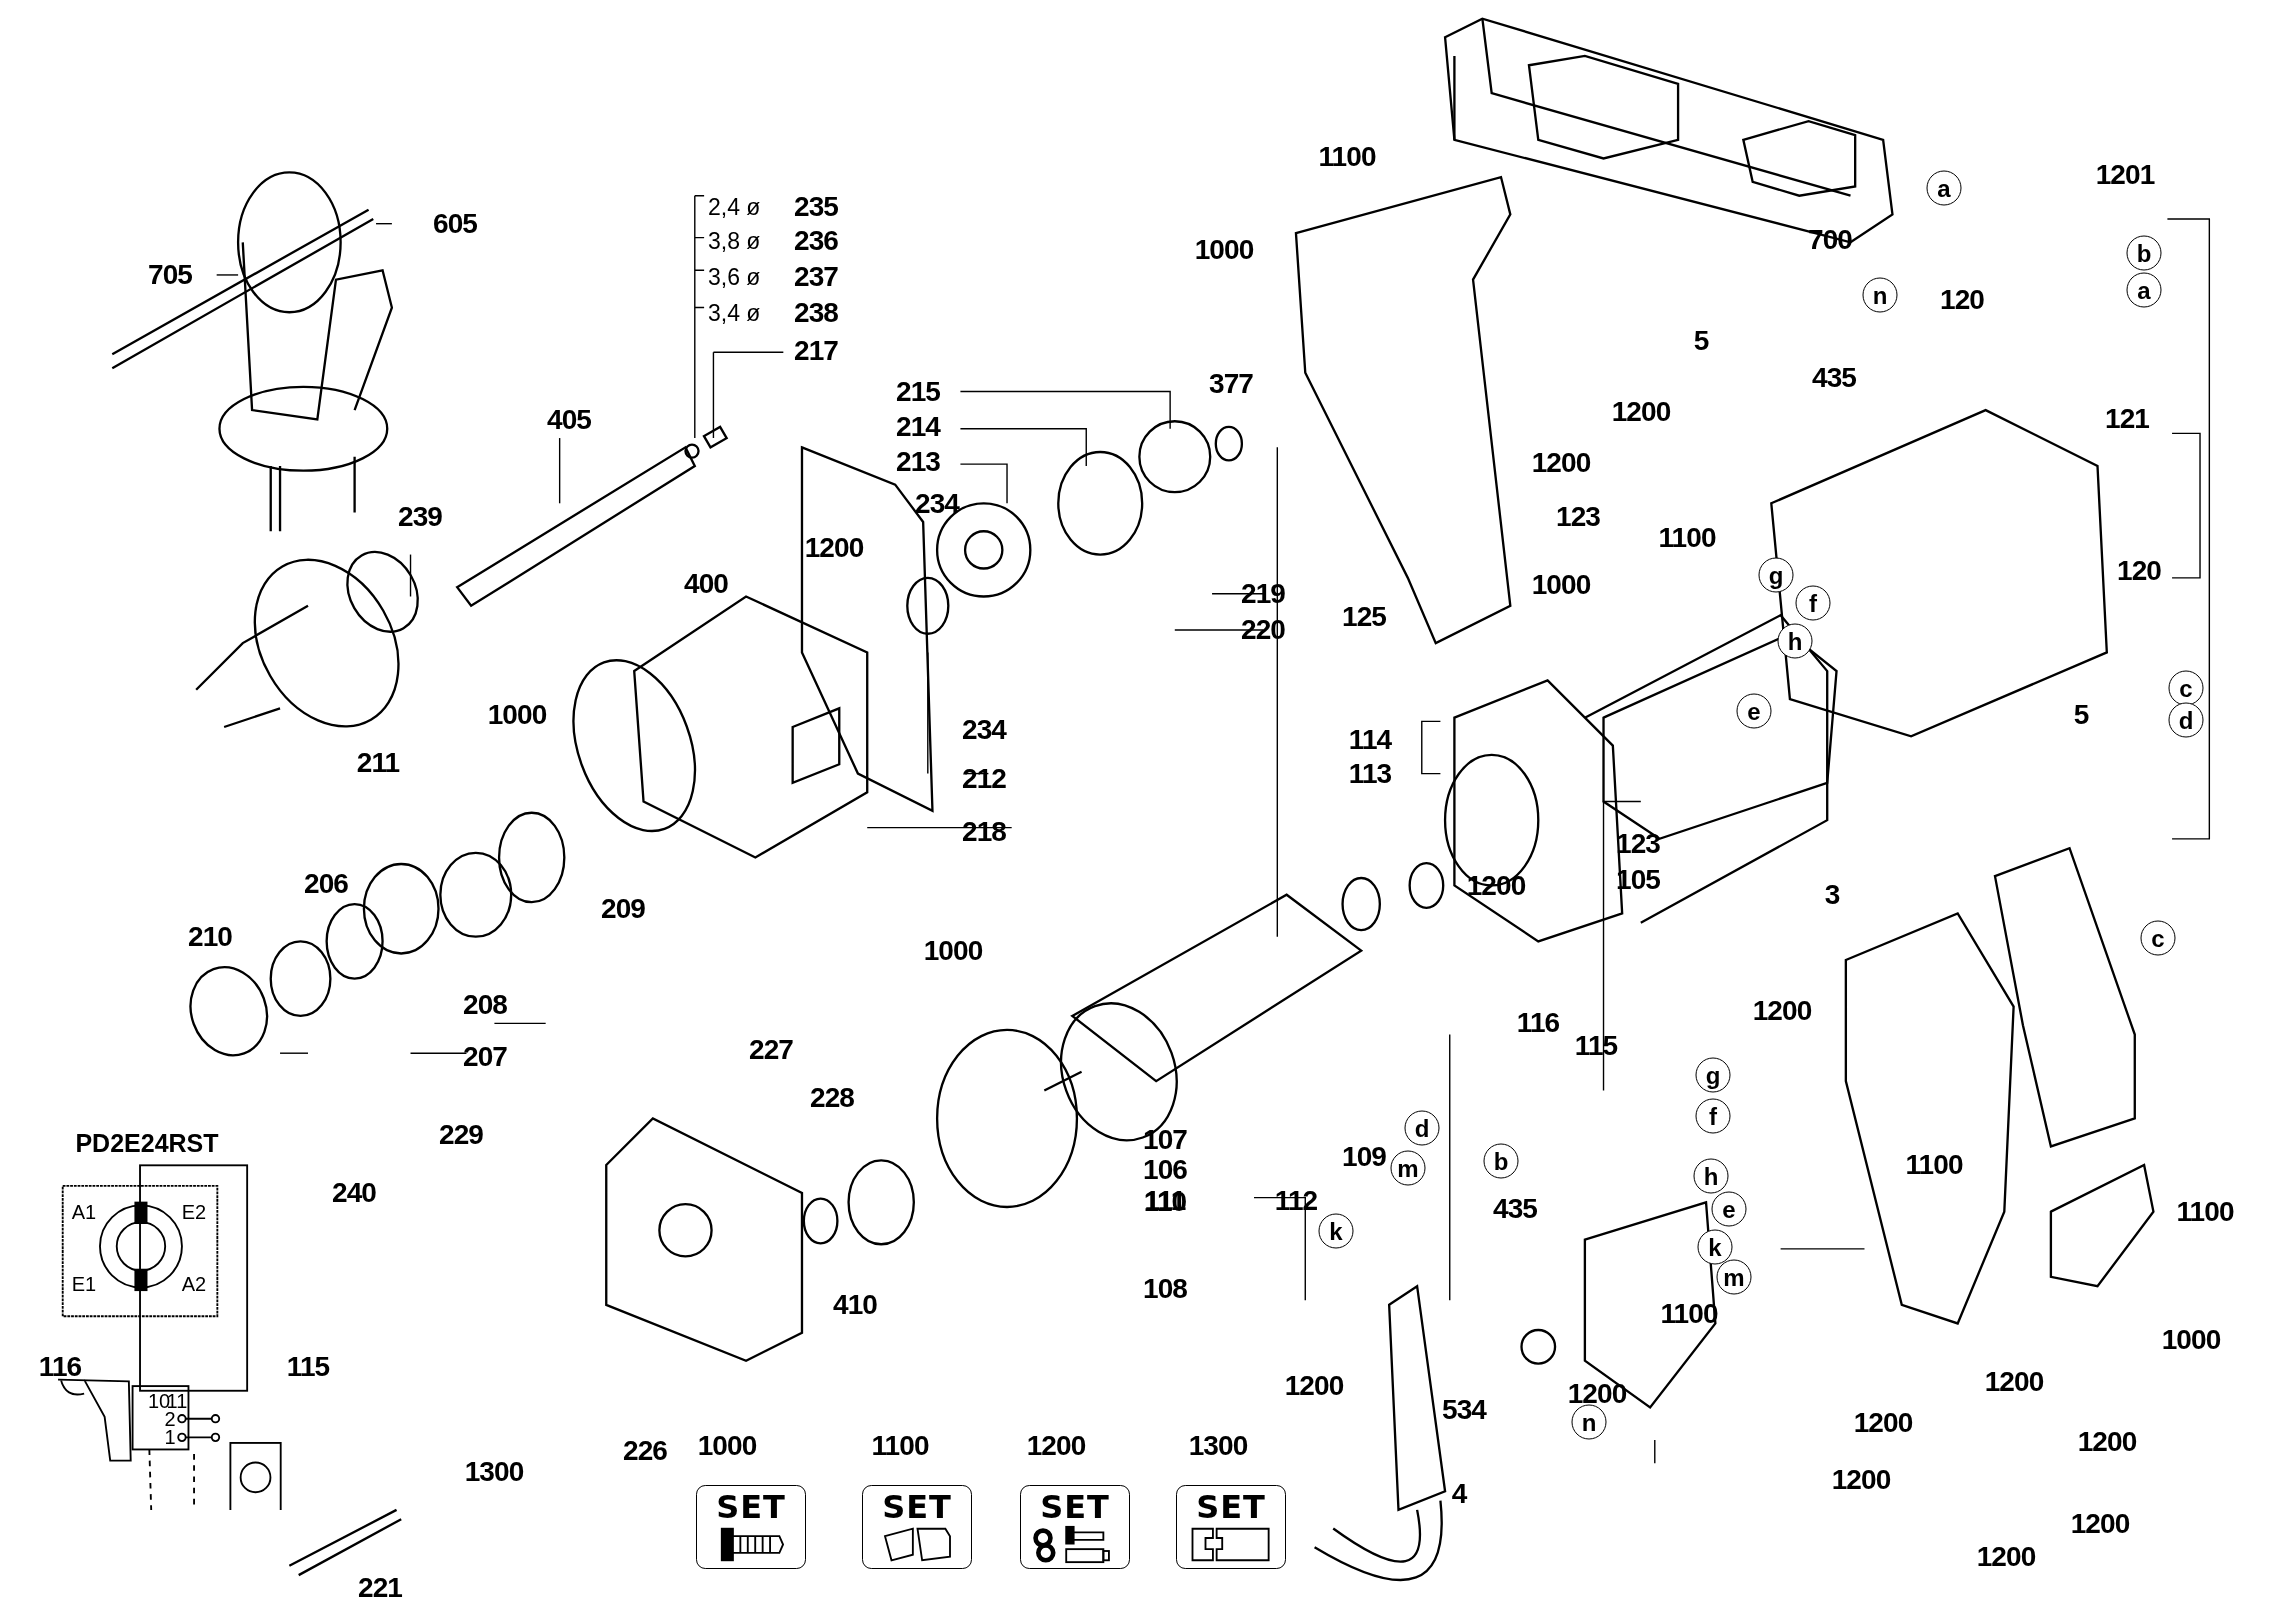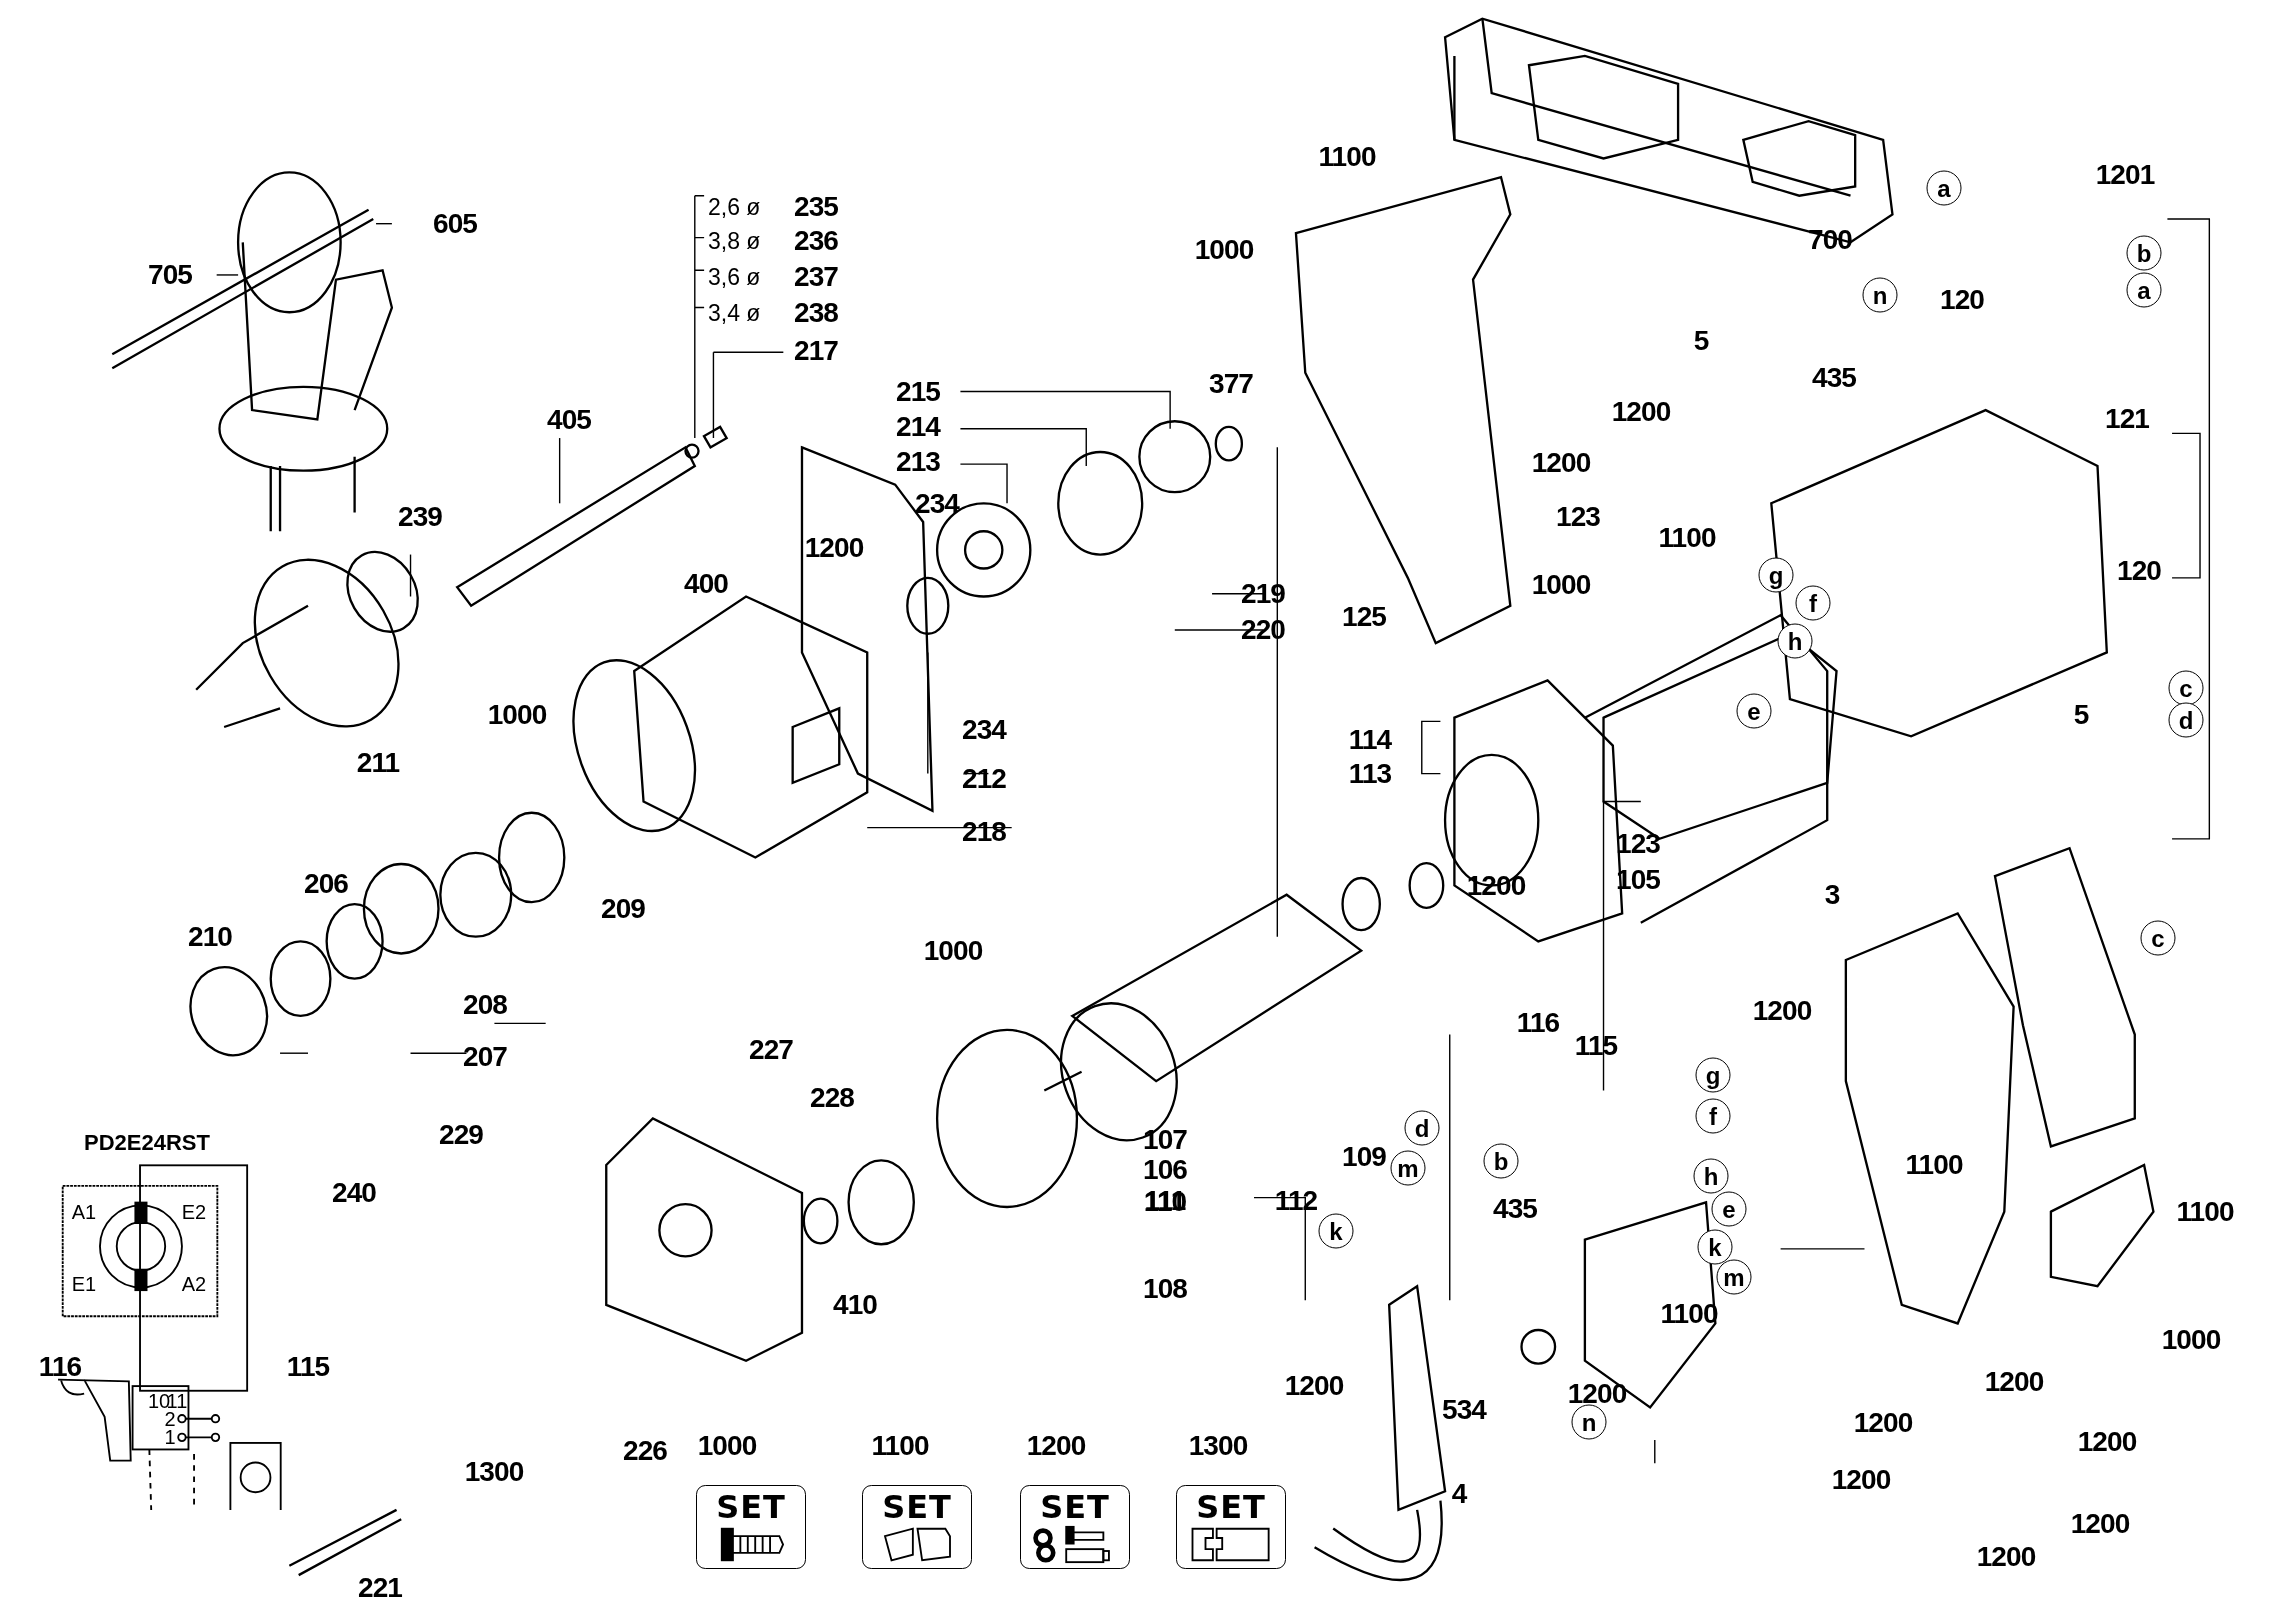--- a/index.html
+++ b/index.html
@@ -1,21 +1,21 @@
 <!DOCTYPE html>
 <html style="font-size:15px"><head>
 <meta charset="utf-8">
 <style>
   html,body{margin:0;padding:0;background:#fff;}
   #canvas{position:relative;width:2289px;height:1618px;background:#fff;overflow:hidden;font-family:"Liberation Sans","DejaVu Sans",sans-serif;color:#000;}
   #art{position:absolute;left:0;top:0;width:2289px;height:1618px;}
   .lbl{position:absolute;font-weight:bold;font-size:28px;line-height:1;letter-spacing:-0.9px;white-space:nowrap;transform:translate(-50%,-50%);}
   .dia{position:absolute;font-size:23px;line-height:1;white-space:nowrap;transform:translate(0,-50%);}
   .circ{position:absolute;width:35px;height:35px;border:1.9px solid #000;border-radius:50%;background:#fff;font-weight:bold;font-size:24px;line-height:34px;text-align:center;transform:translate(-50%,-50%);box-sizing:border-box;}
-  .model{position:absolute;font-weight:bold;font-size:22px;transform:translate(-50%,-50%);}
+  .model{position:absolute;font-weight:bold;font-size:25px;transform:translate(-50%,-50%);}
   .sch{position:absolute;font-size:20px;transform:translate(-50%,-50%);}
   .set{position:absolute;width:110px;height:84px;border:1.9px solid #000;border-radius:9.3px;background:#fff;box-sizing:border-box;}
   .set .t{position:absolute;left:0;right:0;top:1.9px;text-align:center;font-weight:bold;font-size:32px;letter-spacing:0.9px;font-family:"DejaVu Sans",sans-serif;}
   .set svg{position:absolute;left:7.5px;top:39px;width:93px;height:39px;}
 </style>
 </head>
 <body>
 
 <div id="canvas">
 
@@ -229,21 +229,21 @@
   <span class="lbl" style="left:1883px;top:1423px">1200</span>
   <span class="lbl" style="left:2107px;top:1442px">1200</span>
   <span class="lbl" style="left:1861px;top:1480px">1200</span>
   <span class="lbl" style="left:2100px;top:1524px">1200</span>
   <span class="lbl" style="left:2006px;top:1557px">1200</span>
   <span class="lbl" style="left:60px;top:1367px">116</span>
   <span class="lbl" style="left:308px;top:1367px">115</span>
 </div>
 
 <div>
-  <span class="dia" style="left:708px;top:207px">2,6 ø</span>
+  <span class="dia" style="left:708px;top:207px">2,4 ø</span>
   <span class="dia" style="left:708px;top:241px">3,8 ø</span>
   <span class="dia" style="left:708px;top:277px">3,6 ø</span>
   <span class="dia" style="left:708px;top:313px">3,4 ø</span>
 </div>
 
 <div>
   <span class="circ" style="left:1944px;top:188px">a</span>
   <span class="circ" style="left:2144px;top:290px">a</span>
   <span class="circ" style="left:2144px;top:253px">b</span>
   <span class="circ" style="left:1880px;top:295px">n</span>

